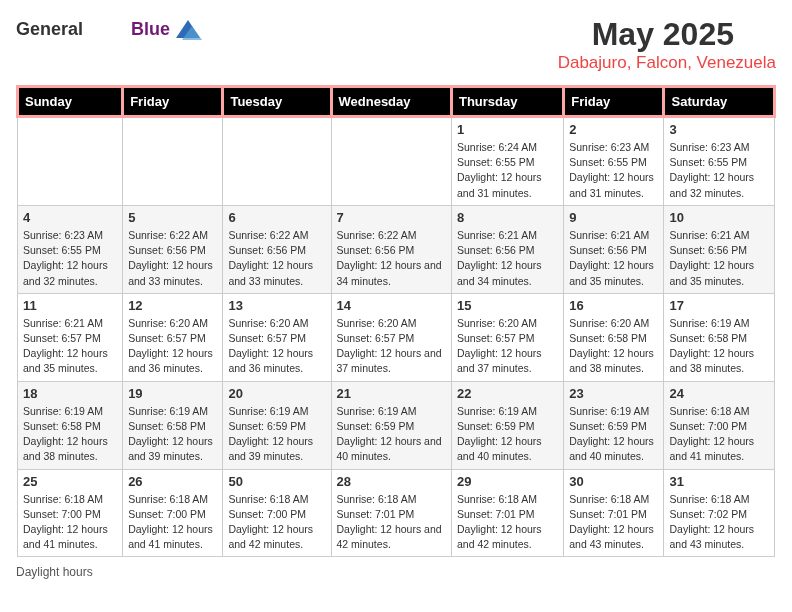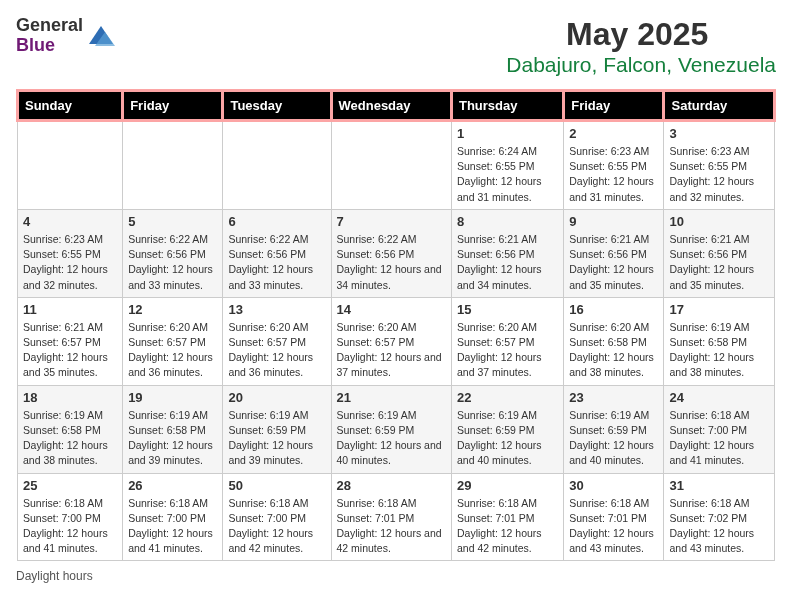--- a/index.html
+++ b/index.html
@@ -15,22 +15,23 @@
       justify-content: space-between;
       align-items: flex-start;
       margin-bottom: 12px;
     }
     .logo {
       display: flex;
       align-items: center;
     }
     .logo-text {
       display: flex;
-      flex-direction: column;
+      flex-direction: row;
       line-height: 1.1;
+      gap: 48px;
     }
     .logo-general {
       font-size: 18px;
       font-weight: bold;
       color: #333;
     }
     .logo-blue {
       font-size: 18px;
       font-weight: bold;
       color: #701a75;
@@ -42,22 +43,22 @@
     }
     .title-block {
       text-align: center;
     }
     .main-title {
       font-size: 32px;
       font-weight: bold;
       color: #333;
     }
     .subtitle {
-      font-size: 21px;
-      color: #15803d;
+      font-size: 17px;
+      color: #ef4444;
       margin-left: 8px;
     }
     table {
       width: 100%;
       border-collapse: collapse;
       font-size: 11px;
     }
     thead tr th {
       background-color: #000000;
       color: white;

